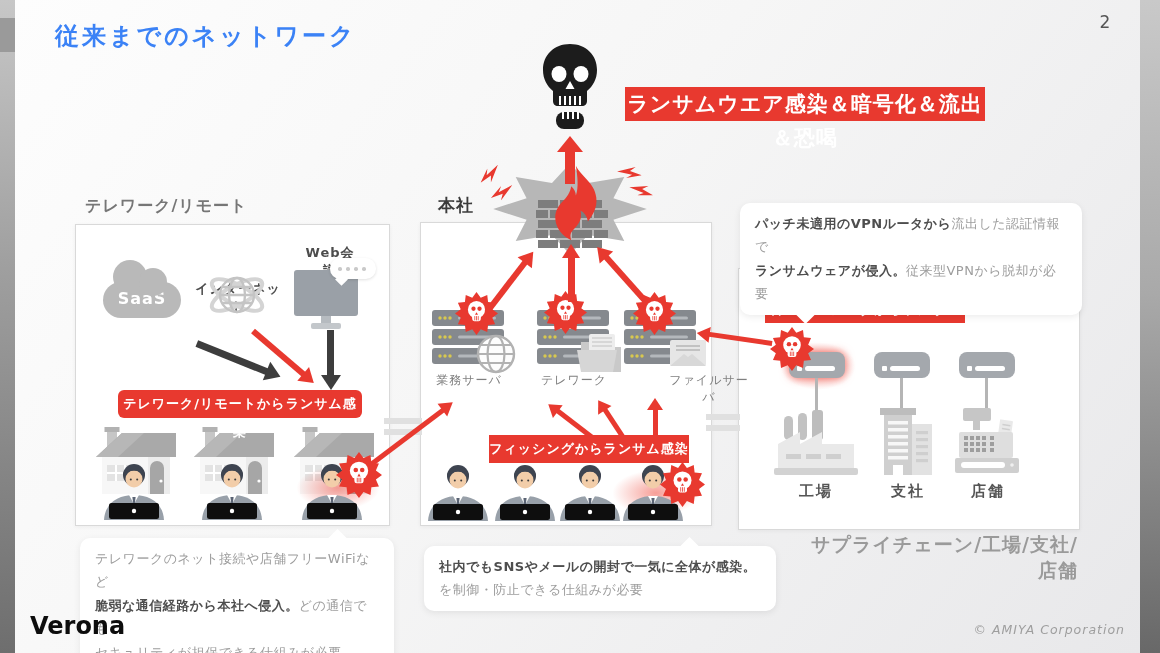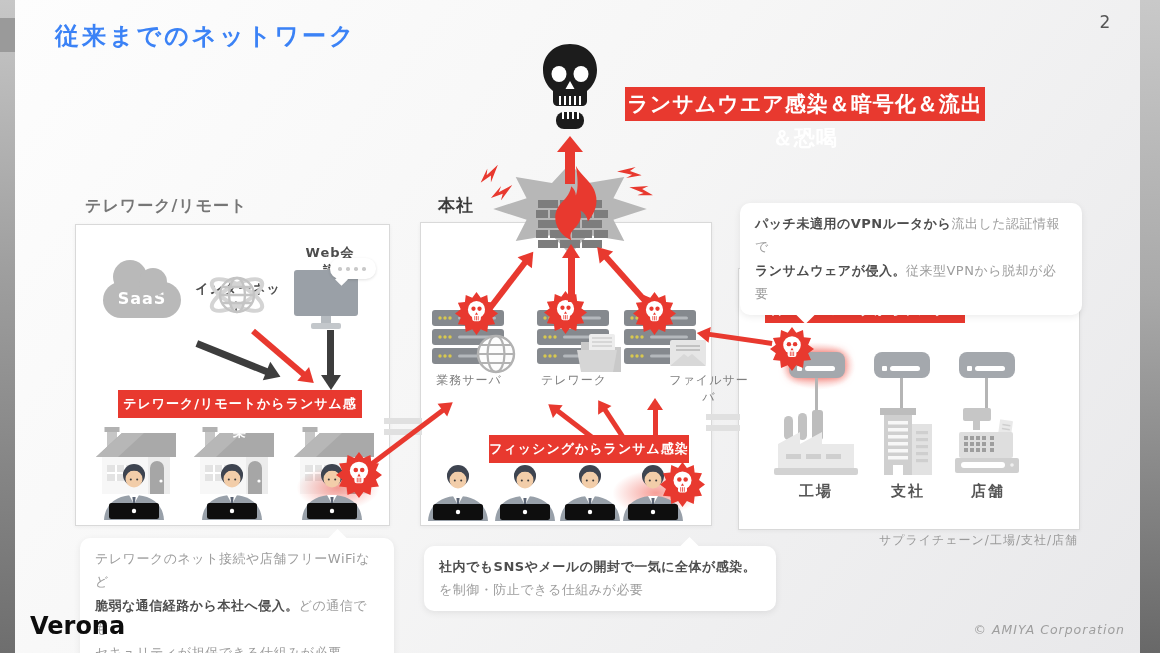--- a/index.html
+++ b/index.html
@@ -41,21 +41,21 @@
   .mscreen{position:absolute;left:0;top:0;width:64px;height:46px;background:#9aa0a7;border-radius:3px;}
   .mneck{position:absolute;left:27px;top:46px;width:10px;height:7px;background:#b6bbc0;}
   .mbase{position:absolute;left:17px;top:53px;width:30px;height:6px;background:#c3c7cb;border-radius:2px;}
   .bubble{position:absolute;left:330px;top:258px;width:46px;height:21px;background:#fff;border-radius:10px;
     box-shadow:0 1px 3px rgba(0,0,0,.12);}
   .bubble:after{content:"";position:absolute;left:7px;bottom:-5px;width:9px;height:9px;background:#fff;transform:rotate(45deg);}
   .bubble .dot{position:absolute;top:9px;width:3.5px;height:3.5px;border-radius:50%;background:#c9c9c9;}
   .verona{position:absolute;left:30px;top:612px;font-size:24px;font-weight:800;color:#0d0d0d;letter-spacing:0;}
   .copyright{position:absolute;left:960px;top:622px;width:165px;text-align:right;font-size:12.5px;color:#9e9e9e;
     font-style:italic;letter-spacing:1px;}
-  .caption{position:absolute;left:800px;top:532px;width:278px;text-align:right;font-size:12px;font-weight:normal;
+  .caption{position:absolute;left:800px;top:532px;width:278px;text-align:right;font-size:19px;font-weight:bold;
     color:#9a9a9a;letter-spacing:1px;}
 </style>
 </head>
 <body>
 
 <div class="stage">
 
   <svg width="0" height="0" style="position:absolute" aria-hidden="true">
     <defs>
       <g id="rbadge">
@@ -336,21 +336,21 @@
     </div>
   <div class="arr" style="left:636px;top:458px;width:69px;transform:rotate(-123.2deg);--c:#e8392f;--t:5px;--h:12px;--hw:8px">
       <i class="sh"></i>
       <b class="hd"></b>
     </div>
   <div class="arr" style="left:655px;top:455px;width:57px;transform:rotate(-90deg);--c:#e8392f;--t:5px;--h:12px;--hw:8px">
       <i class="sh"></i>
       <b class="hd"></b>
     </div>
 
-  <div class="rb" style="left:118px;top:390px;width:244px;height:28px;line-height:28px;font-size:13px;">テレワーク/リモートからランサム感染</div>
+  <div class="rb" style="left:118px;top:390px;width:244px;height:28px;line-height:28px;font-size:13px;border-radius:6px;">テレワーク/リモートからランサム感染</div>
   <div class="rb" style="left:489px;top:435px;width:200px;height:28px;line-height:28px;font-size:13px;">フィッシングからランサム感染</div>
   <div class="rb" style="left:765px;top:296px;width:200px;height:27px;line-height:27px;font-size:13px;">古いVPNルータからランサム感染</div>
 
   <svg class="abs" style="left:336px;top:452px" width="46" height="46" viewBox="0 0 100 100">
       <use href="#rbadge"></use>
     </svg>
   <svg class="abs" style="left:660px;top:462px" width="45" height="45" viewBox="0 0 100 100">
       <use href="#rbadge"></use>
     </svg>
   <svg class="abs" style="left:455px;top:292px" width="43" height="43" viewBox="0 0 100 100">

